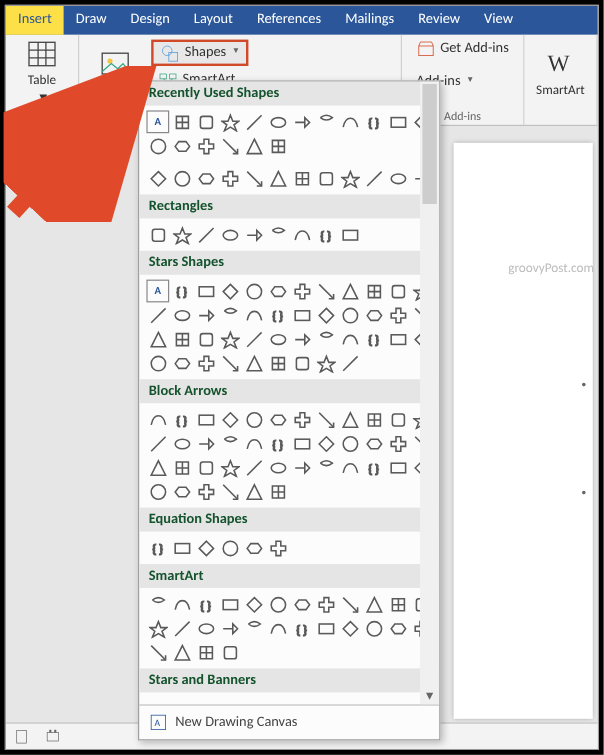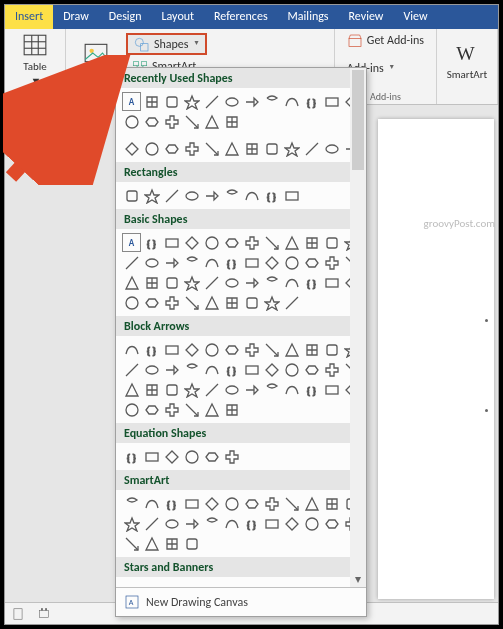--- a/index.html
+++ b/index.html
@@ -346,21 +346,21 @@
               <svg viewBox="0 0 16 16">
                 <text x="3" y="12" font-size="10">{ }</text>
               </svg>
             </div>
             <div class="shape-cell">
               <svg viewBox="0 0 16 16">
                 <rect x="2" y="4" width="12" height="8"></rect>
               </svg>
             </div>
           </div>
-          <div class="cat-header">Basic Shapes</div>
+          <div class="cat-header">Stars Shapes</div>
           <div class="shape-grid">
             <div class="shape-cell txt-a">A</div>
             <div class="shape-cell">
               <svg viewBox="0 0 16 16">
                 <text x="3" y="12" font-size="10">{ }</text>
               </svg>
             </div>
             <div class="shape-cell">
               <svg viewBox="0 0 16 16">
                 <rect x="2" y="4" width="12" height="8"></rect>

